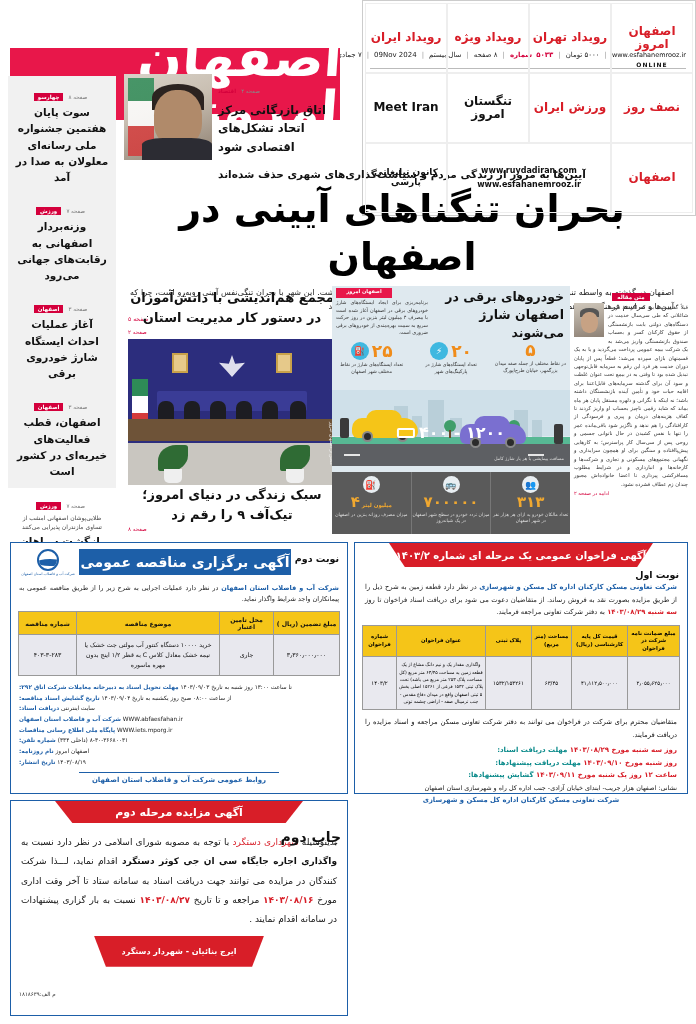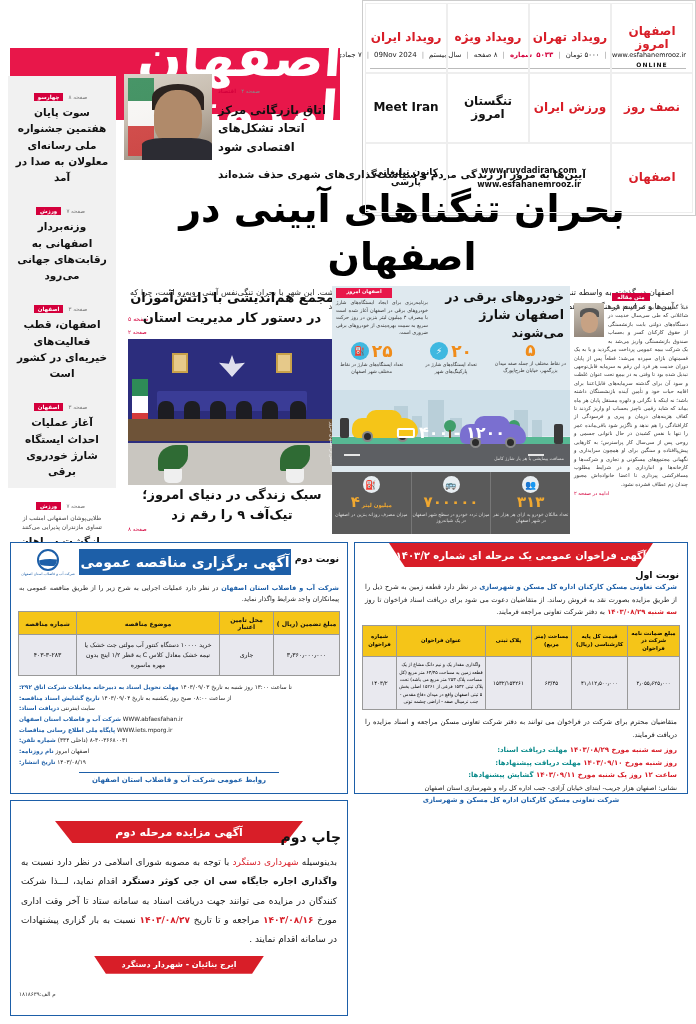--- a/index.html
+++ b/index.html
@@ -270,36 +270,36 @@
   table.house-tbl th { background:#f5c518; border:1px solid #999; font-size:5.4px; padding:4px 1px; line-height:1.4; }
   table.house-tbl td { background:#e9e9ef; border:1px solid #999; font-size:5.4px; padding:4px 2px; text-align:center; line-height:1.6; }
   .house-note { font-size:6.8px; line-height:1.9; color:#111; padding:4px 10px 0; text-align:justify; }
   .house-dates { font-size:7px; line-height:1.8; color:#0a8a8a; padding:2px 10px 0; text-align:right; font-weight:bold; }
   .house-dates .d { color:#d81e28; }
   .house-addr { font-size:6.4px; color:#111; padding:2px 10px 0; text-align:right; }
   .house-sign { font-size:6.8px; font-weight:bold; color:#1d5fa8; text-align:center; margin-top:4px; }
 
   .ad-auction { top:800px; left:10px; width:338px; height:216px; }
   .auc-ribbon {
-    position:relative; margin:20px 44px 0 44px; height:22px; background:#d81e28; color:#fff;
+    position:relative; margin:0 44px 0 44px; height:22px; background:#d81e28; color:#fff;
     font-size:11px; font-weight:bold; display:flex; align-items:center; justify-content:center;
     clip-path: polygon(0 0, 100% 0, 93% 100%, 7% 100%);
   }
   .auc-chap { position:absolute; right:6px; top:28px; font-size:14px; font-weight:bold; color:#111; }
   .auc-logo { position:absolute; left:8px; top:6px; width:32px; height:32px; }
   .auc-logo .star {
     width:30px; height:30px; background:#1d5fa8;
     clip-path: polygon(50% 0%, 61% 35%, 98% 35%, 68% 57%, 79% 91%, 50% 70%, 21% 91%, 32% 57%, 2% 35%, 39% 35%);
   }
   .auc-body { font-size:9px; line-height:2.15; color:#111; padding:10px 10px 0; text-align:justify; }
   .auc-body b { font-weight:bold; }
   .auc-body .org { color:#d81e28; font-weight:normal; }
   .auc-body .dt { color:#d81e28; font-weight:bold; }
   .auc-sign {
-    margin:6px auto 0; width:170px; height:18px; background:#d81e28; color:#fff;
+    margin:6px auto 0; width:170px; height:31px; background:#d81e28; color:#fff;
     font-size:8px; font-weight:bold; display:flex; align-items:center; justify-content:center;
     clip-path: polygon(0 0, 100% 0, 93% 100%, 7% 100%);
   }
   .auc-code { position:absolute; left:8px; bottom:18px; font-size:5.5px; color:#333; }
 
   .ad-logos { top:800px; left:354px; width:334px; height:216px; border:1px solid #ccc; background:#fff; }
   .logo-grid { display:flex; flex-wrap:wrap; height:100%; padding:2px; }
   .logo-cell {
     width:25%; height:33.33%; display:flex; align-items:center; justify-content:center;
     border:1px solid #eee; position:relative;
@@ -350,27 +350,27 @@
 
     <div class="side-item">
       <span class="side-page">صفحه ۷</span>
       <span class="side-kicker">ورزش</span>
       <div class="side-title">وزنه‌بردار اصفهانی به رقابت‌های جهانی می‌رود</div>
     </div>
 
     <div class="side-item">
       <span class="side-page">صفحه ۳</span>
       <span class="side-kicker">اصفهان</span>
-      <div class="side-title">اصفهان، قطب فعالیت‌های خیریه‌ای در کشور است</div>
+      <div class="side-title">آغاز عملیات احداث ایستگاه شارژ خودروی برقی</div>
     </div>
 
     <div class="side-item">
       <span class="side-page">صفحه ۳</span>
       <span class="side-kicker">اصفهان</span>
-      <div class="side-title">آغاز عملیات احداث ایستگاه شارژ خودروی برقی</div>
+      <div class="side-title">اصفهان، قطب فعالیت‌های خیریه‌ای در کشور است</div>
     </div>
 
     <div class="side-item">
       <span class="side-page">صفحه ۷</span>
       <span class="side-kicker">ورزش</span>
       <div class="side-lead">طلایی‌پوشان اصفهانی امشب از تساوی مازندران پذیرایی می‌کنند</div>
       <div class="side-title">بازگشت سپاهان به لیگ این بار بدون مورایس</div>
     </div>
 
     <div class="side-item">

